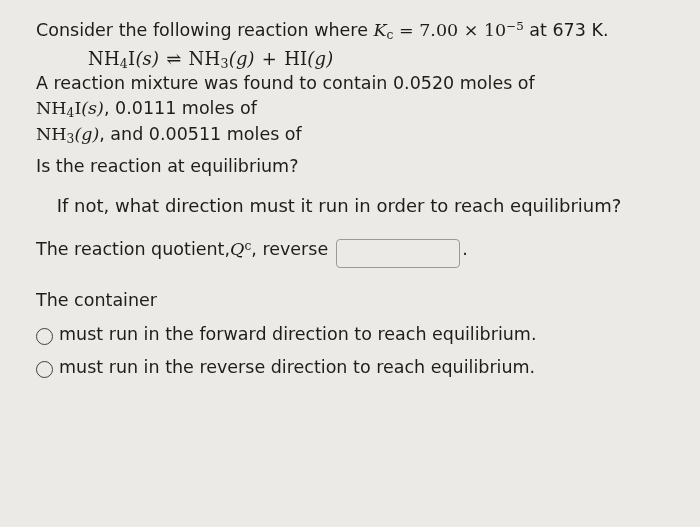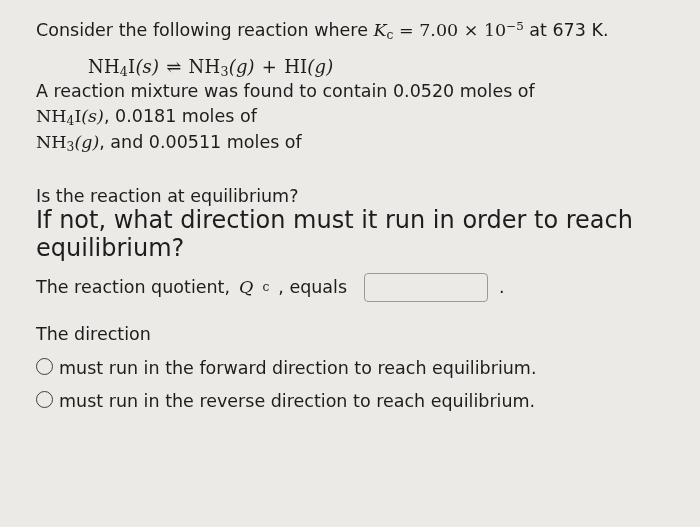--- a/index.html
+++ b/index.html
@@ -43,61 +43,60 @@
     font-family: "DejaVu Serif", serif;
     font-style: normal;
   }
   .sup {
     font-size: 0.68em;
     vertical-align: 0.5em;
     font-family: "DejaVu Serif", serif;
     font-style: normal;
   }
   .equation {
-    margin-top: 12px;
+    margin-top: 4px;
     margin-left: 52px;
     font-size: 18px;
     font-family: "DejaVu Serif", serif;
     letter-spacing: 0.2px;
   }
   .eqgap { display:inline-block; width:7px; }
   .para {
     font-size: 17.5px;
     line-height: 1.42;
   }
   .para .sline { display: block; }
-  .q1 { margin-top: 29px; font-size: 17.5px; }
-  .q2 { font-size: 24px; }
+  .q1 { margin-top: 7px; font-size: 17.5px; }
+  .q2 { margin-top: 19px; font-size: 18px; text-align: center; }
   .quotient-row {
-    margin-top: 11px;
+    margin-top: 23px;
     font-size: 17.5px;
     display: flex;
-    align-items: center;
-    gap: 9px;
+    gap: 0;
   }
   .answer-box {
     display: inline-block;
     width: 118px;
     height: 25px;
     border: 1px solid #9a9a9a;
     border-radius: 4px;
     background: #eceae6;
     vertical-align: middle;
     margin: 0 2px 0 8px;
   }
   .the-reaction {
     margin-top: 22px;
     font-size: 17.5px;
   }
   .choices {
     margin-top: 14px;
   }
   .choice {
     display: flex;
-    align-items: flex-start;
+    align-items: flex-end;
     font-size: 17.5px;
     margin-bottom: 12px;
     line-height: 1.2;
   }
   .radio {
     width: 15px;
     height: 15px;
     border: 1.6px solid #3f3f3f;
     border-radius: 50%;
     margin-right: 6px;
@@ -113,38 +112,38 @@
   <div class="line prompt">
     <span>Consider the following reaction where </span><span class="ital">K</span><span class="sub">c</span><span class="mathser"> = 7.00 × 10</span><span class="sup">−5</span><span> at 673 K.</span>
   </div>
 
   <div class="equation">
     <span>NH</span><span class="sub">4</span><span>I</span><span class="ital">(s)</span><span class="eqgap"></span><span>⇌</span><span class="eqgap"></span><span>NH</span><span class="sub">3</span><span class="ital">(g)</span><span class="eqgap"></span><span>+</span><span class="eqgap"></span><span>HI</span><span class="ital">(g)</span>
   </div>
 
   <div class="para">
     <span class="sline">A reaction mixture was found to contain 0.0520 moles of</span>
-    <span class="sline"><span class="mathser">NH</span><span class="sub">4</span><span class="mathser">I</span><span class="ital">(s)</span><span>, 0.0181 moles of</span></span>
+    <span class="sline"><span class="mathser">NH</span><span class="sub">4</span><span class="mathser">I</span><span class="ital">(s)</span><span>, 0.0111 moles of</span></span>
     <span class="sline"><span class="mathser">NH</span><span class="sub">3</span><span class="ital">(g)</span><span>, and 0.00511 moles of</span></span>
   </div>
 
   <div class="q1">Is the reaction at equilibrium?</div>
 
   <div class="q2">If not, what direction must it run in order to reach equilibrium?</div>
 
   <div class="quotient-row">
     <span>The reaction quotient, </span>
       <span class="ital">Q</span>
       <span class="sub">c</span>
-      <span>, equals</span>
+      <span>, reverse</span>
     <input class="answer-box" type="text" placeholder="" style="">
     <span>.</span>
   </div>
 
-  <div class="the-reaction">The direction</div>
+  <div class="the-reaction">The container</div>
 
   <div class="choices">
     <div class="choice">
       <span class="radio"></span>
       <span>must run in the forward direction to reach equilibrium.</span>
     </div>
     <div class="choice">
       <span class="radio"></span>
       <span>must run in the reverse direction to reach equilibrium.</span>
     </div>

